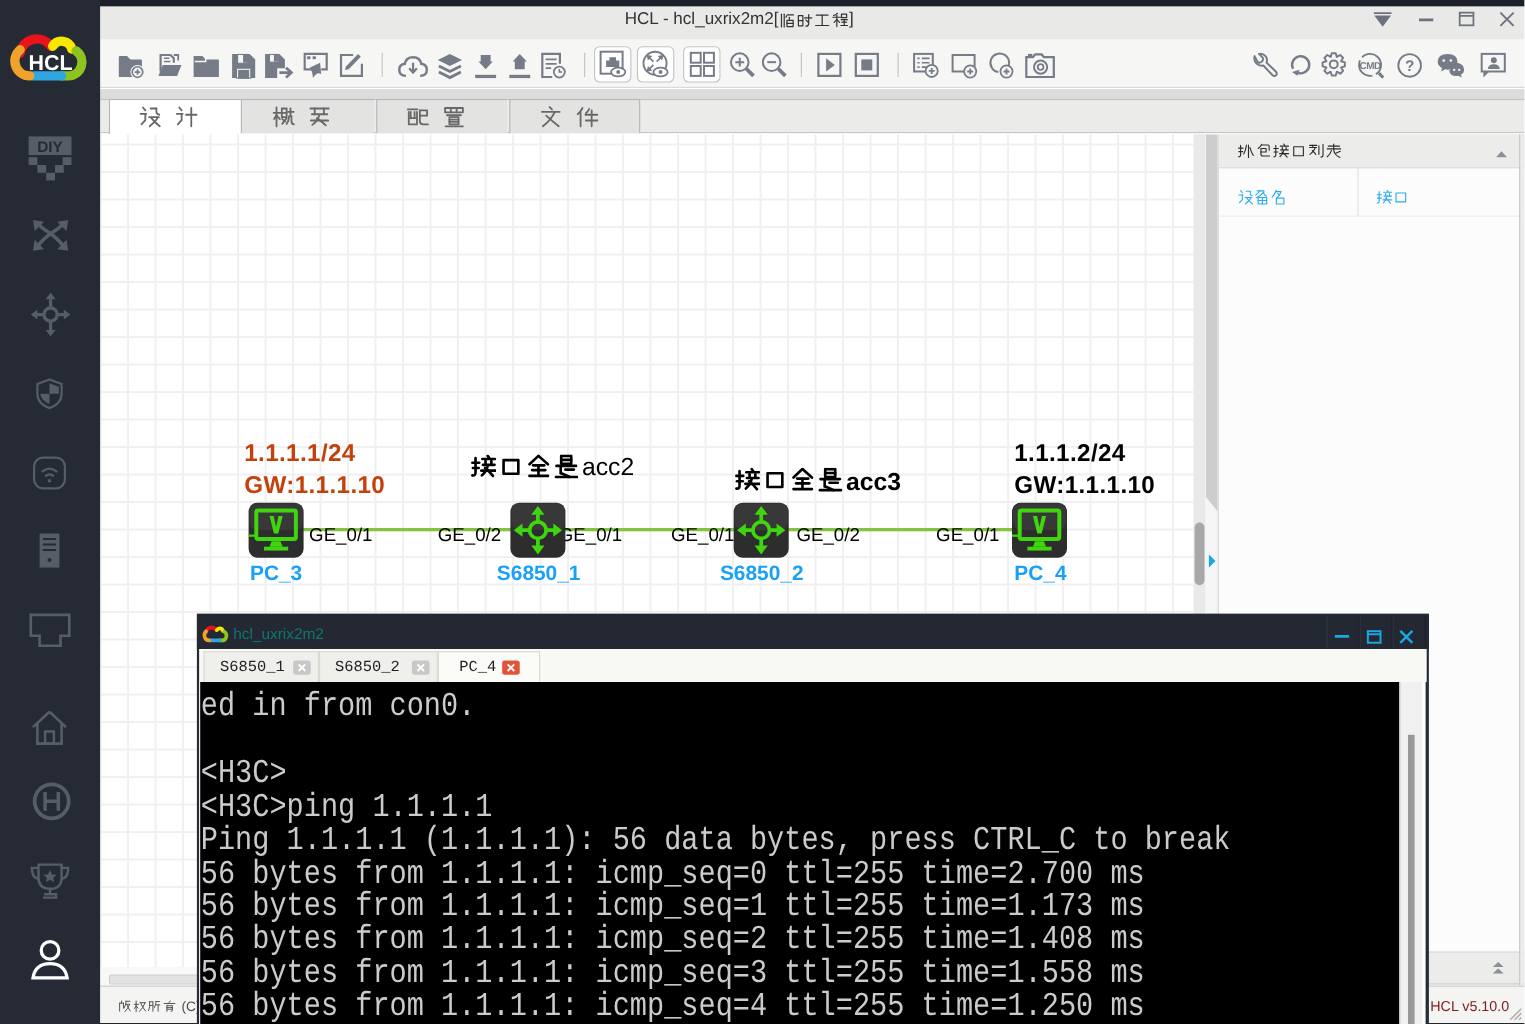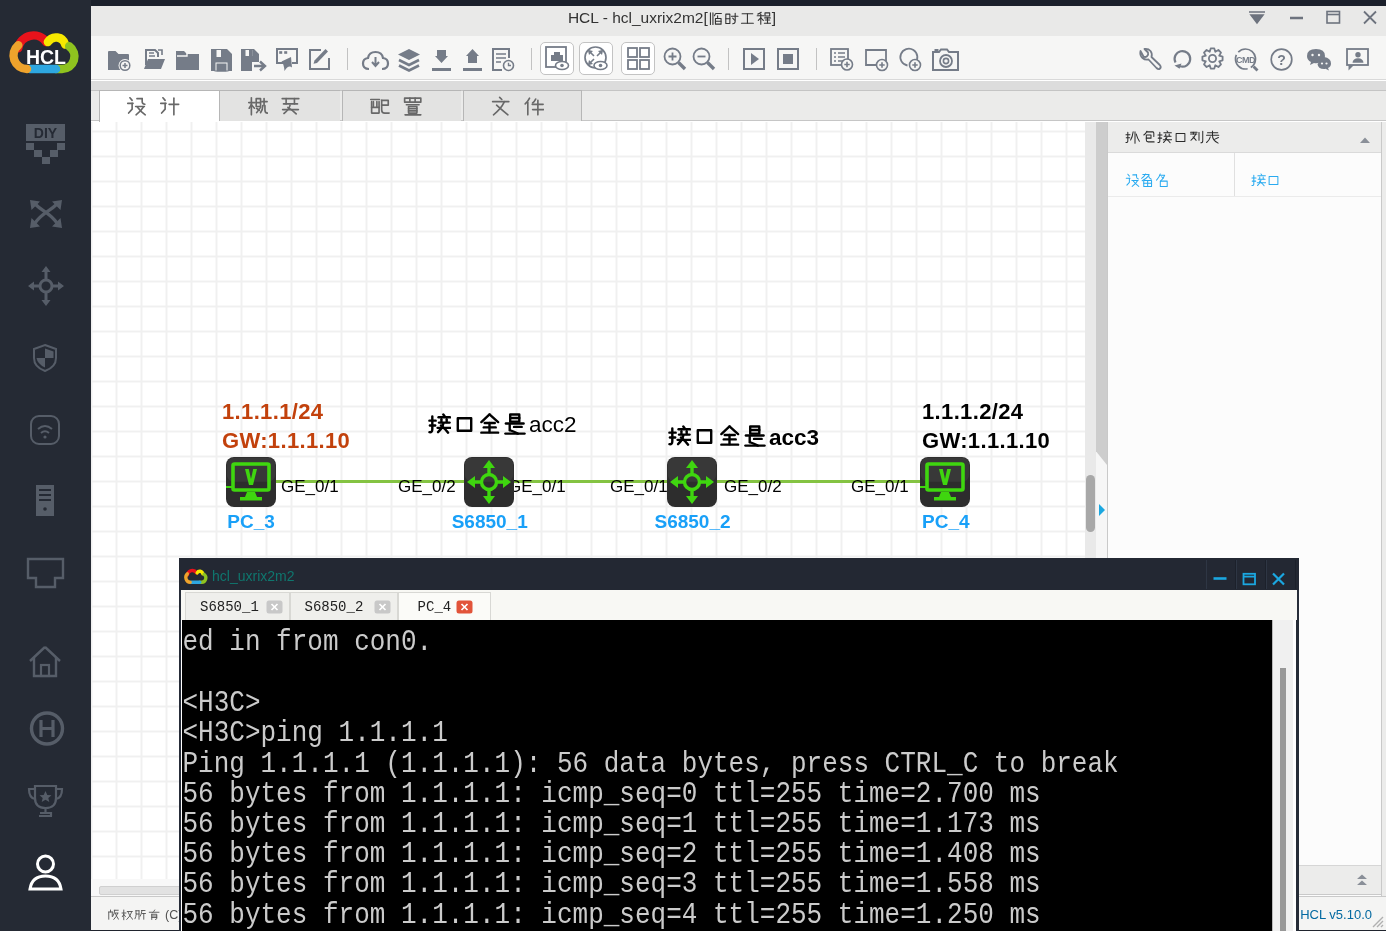--- a/index.html
+++ b/index.html
@@ -591,21 +591,21 @@
       <use href="#gquan2" stroke="#4f4f4f" stroke-width="7"></use>
     </svg>
     <svg class="cg" width="12" height="12" style="margin-right:1.5px;transform:translateY(0px)">
       <use href="#gsuo" stroke="#4f4f4f" stroke-width="7"></use>
     </svg>
     <svg class="cg" width="12" height="12" style="margin-right:1.5px;transform:translateY(0px)">
       <use href="#gyou" stroke="#4f4f4f" stroke-width="7"></use>
     </svg>
     <span style="font-size:12.5px;color:#4f4f4f;margin-left:4px">(C) 2023 New H3C Technologies Co., Ltd. All rights reserved.</span>
   </div>
-<div class="abs" style="left:1372px;top:907px;transform:translateX(-100%);font-size:13px;color:#0369a1;white-space:nowrap">HCL v5.10.0</div>
+<div class="abs" style="left:1372px;top:907px;transform:translateX(-100%);font-size:13px;color:#7f1d1d;white-space:nowrap">HCL v5.10.0</div>
 <svg class="ic" width="12" height="12" style="left:1372px;top:916px" stroke="#b0b0b0" stroke-width="1.4">
     <path d="M11,1 L1,11 M11,5 L5,11 M11,9 L9,11"></path>
   </svg>
 <div class="abs" style="left:0;top:929.5px;width:1386px;height:1.5px;background:#20242e"></div>
 <div class="abs" style="left:0;top:0;width:91px;height:931px;background:#252a34"></div>
 <svg class="ic" width="91" height="110" viewBox="0 0 91 110" style="left:0;top:0" fill="none" stroke-linecap="round">
     <path d="M18.2,48.3 A15.5,15.5 0 0 1 46.2,42.1" stroke="#e8131b" stroke-width="8.5"></path>
     <path d="M47.9,42.0 A9.5,9.5 0 0 1 65.2,44.5" stroke="#f7e800" stroke-width="8.5"></path>
     <path d="M69.2,46.3 A12.5,12.5 0 0 1 62.0,69.0 L56,69" stroke="#8fc31f" stroke-width="8.5"></path>
     <path d="M56,69 H30" stroke="#2ea7e0" stroke-width="8.5"></path>

